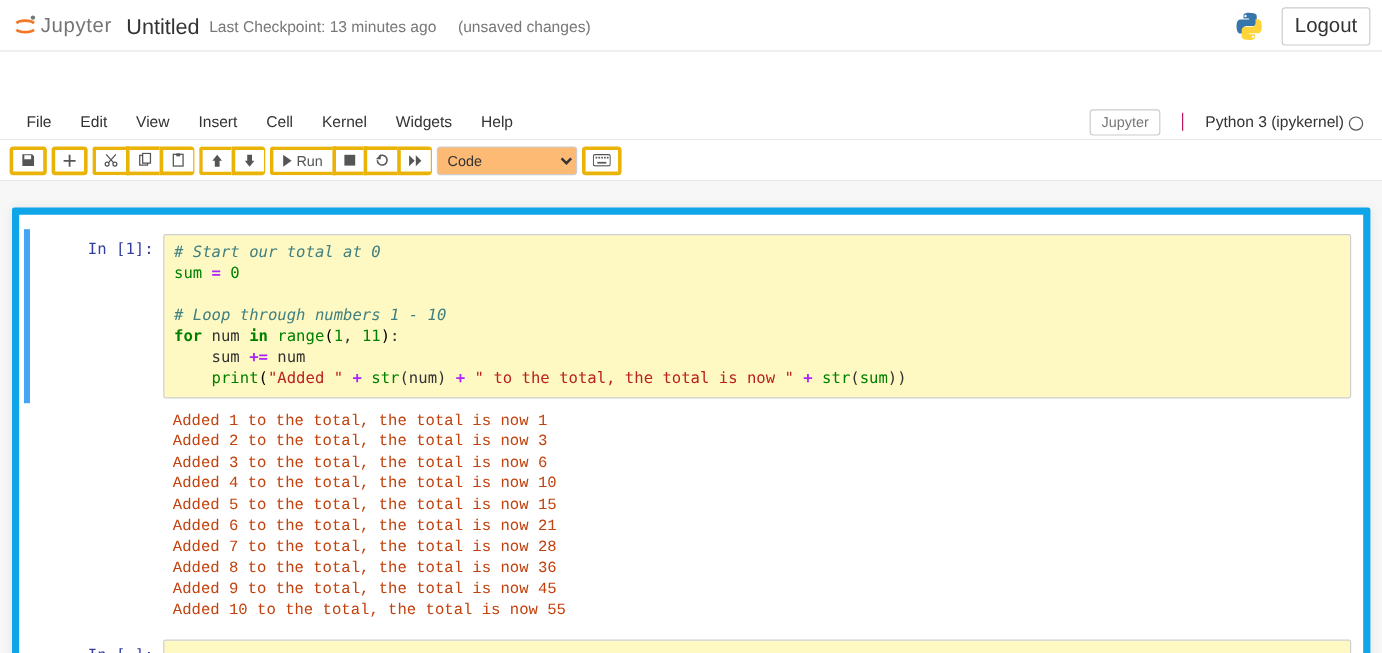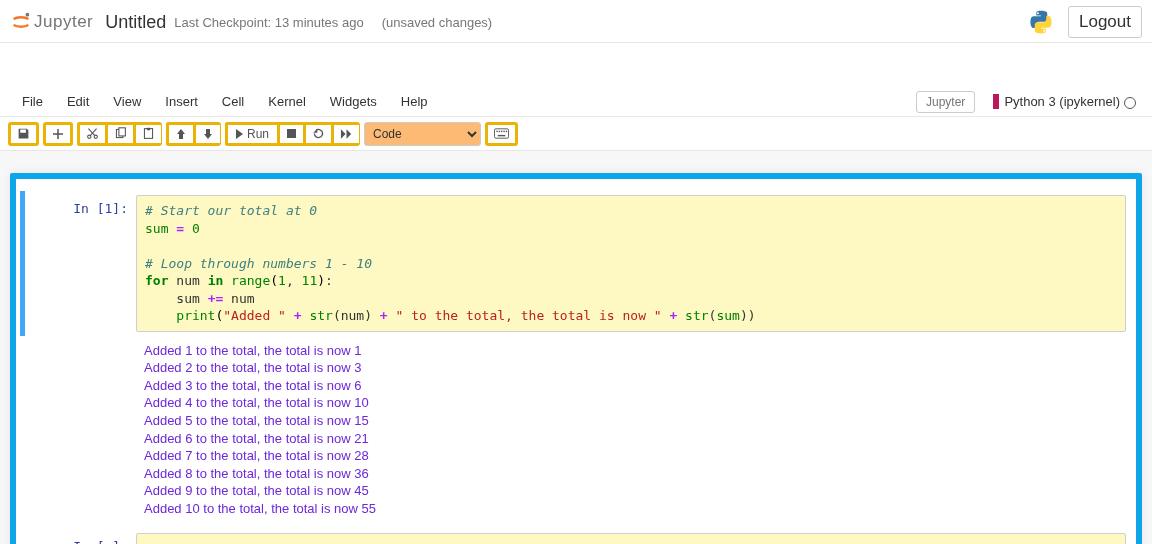--- a/index.html
+++ b/index.html
@@ -9,42 +9,42 @@
 .logo-text { font-size: 17px; color: #757575; letter-spacing: 0.5px; }
 .title { font-size: 18px; color: #333; margin-right: 8px; }
 .checkpoint { font-size: 13px; color: #777; }
 .unsaved { font-size: 13px; color: #777; margin-left: 18px; }
 .spacer { flex: 1; }
 .python-logo { margin-right: 14px; }
 .logout-btn { border: 1px solid #ccc; border-radius: 3px; padding: 5px 10px; font-size: 17px; background: #fff; cursor: pointer; color: #333; }
 .menubar { display: flex; align-items: center; padding: 0 10px; border-bottom: 1px solid #e7e7e7; height: 30px; margin-top: 44px; }
 .menu-item { padding: 6px 12px; font-size: 13px; color: #333; cursor: pointer; }
 .trusted { border: 1px solid #ccc; border-radius: 3px; padding: 3px 9px; font-size: 12px; color: #777; margin-right: 18px; background: #fff; }
-.kernel-info { font-size: 13px; color: #333; margin-right: 6px; border-left: 6px solid #be185d; padding-left: 5px; }
+.kernel-info { font-size: 13px; color: #333; margin-right: 6px; border-left: 1px solid #be185d; padding-left: 18px; }
 .kernel-circle { display: inline-block; width: 12px; height: 12px; border: 1.5px solid #555; border-radius: 50%; vertical-align: middle; margin-left: 4px; }
 .toolbar { display: flex; align-items: center; padding: 4px 8px; border-bottom: 1px solid #e7e7e7; background: #fff; gap: 4px; height: 34px; }
 .tb-group { display: flex; gap: 0; }
 .tb-btn { border: 3px solid #eab308; background: #fff; min-width: 26px; height: 24px; display: inline-flex; align-items: center; justify-content: center; cursor: pointer; font-size: 12px; color: #555; padding: 0 6px; }
 .tb-group .tb-btn { border-radius: 0; border-right-width: 0; }
 .tb-group .tb-btn:first-child { border-top-left-radius: 3px; border-bottom-left-radius: 3px; }
 .tb-group .tb-btn:last-child { border-top-right-radius: 3px; border-bottom-right-radius: 3px; border-right-width: 1px; }
 .tb-single { border-radius: 3px; }
 .run-btn { padding: 0 8px; }
 .run-btn .tri { display:inline-block; width:0; height:0; border-top:5px solid transparent; border-bottom:5px solid transparent; border-left:7px solid #555; margin-right:4px; }
 .stop-sq { width:9px; height:9px; background:#555; display:inline-block; }
 .celltype { border: 1px solid #ccc; border-radius: 3px; height: 24px; font-size: 12px; padding: 0 4px; background: #fdba74; color: #333; min-width: 100px; }
 .notebook-container { padding: 18px 8px; background: #f7f7f7; }
 .notebook { background: #fff; border: 6px solid #0ea5e9; border-radius: 2px; padding: 12px 4px; box-shadow: 0 0 10px rgba(0,0,0,0.07); margin: 4px 2px;}
 .cell { display: flex; align-items: flex-start; padding: 4px 6px; position: relative; }
 .cell.selected::before { content:""; position:absolute; left:0; top:0; bottom:0; width:5px; background:#42A5F5; }
 .prompt { width: 110px; text-align: right; padding: 6px 8px 0 0; font-family: monospace; font-size: 13px; color: #303F9F; flex-shrink:0; }
 .prompt.out-prompt { color: #303F9F; }
 .cell-body { flex: 1; }
 .input-area { border: 1px solid #cfcfcf; border-radius: 2px; background: #fef9c3; padding: 6px 8px; font-family: monospace; font-size: 13px; line-height: 1.35; white-space: pre; color: #333; }
-.output-area { padding: 6px 8px 2px 8px; font-family: Liberation Sans, sans-serif; font-size: 13px; line-height: 1.35; white-space: pre; color: #6d28d9; }
+.output-area { padding: 6px 8px 2px 8px; font-family: Liberation Mono, monospace; font-size: 13px; line-height: 1.35; white-space: pre; color: #c2410c; }
 .cm-comment { color: #408080; font-style: italic; }
 .cm-keyword { color: #008000; font-weight: bold; }
 .cm-builtin { color: #008000; }
 .cm-num { color: #008000; }
 .cm-op { color: #AA22FF; font-weight: bold; }
 .cm-paren { color: #000; }
 .cm-str { color: #BA2121; }
 .cell2 .input-area { min-height: 20px; }
 .cell-wrap { margin-bottom: 6px; }
 svg { display:block; }

